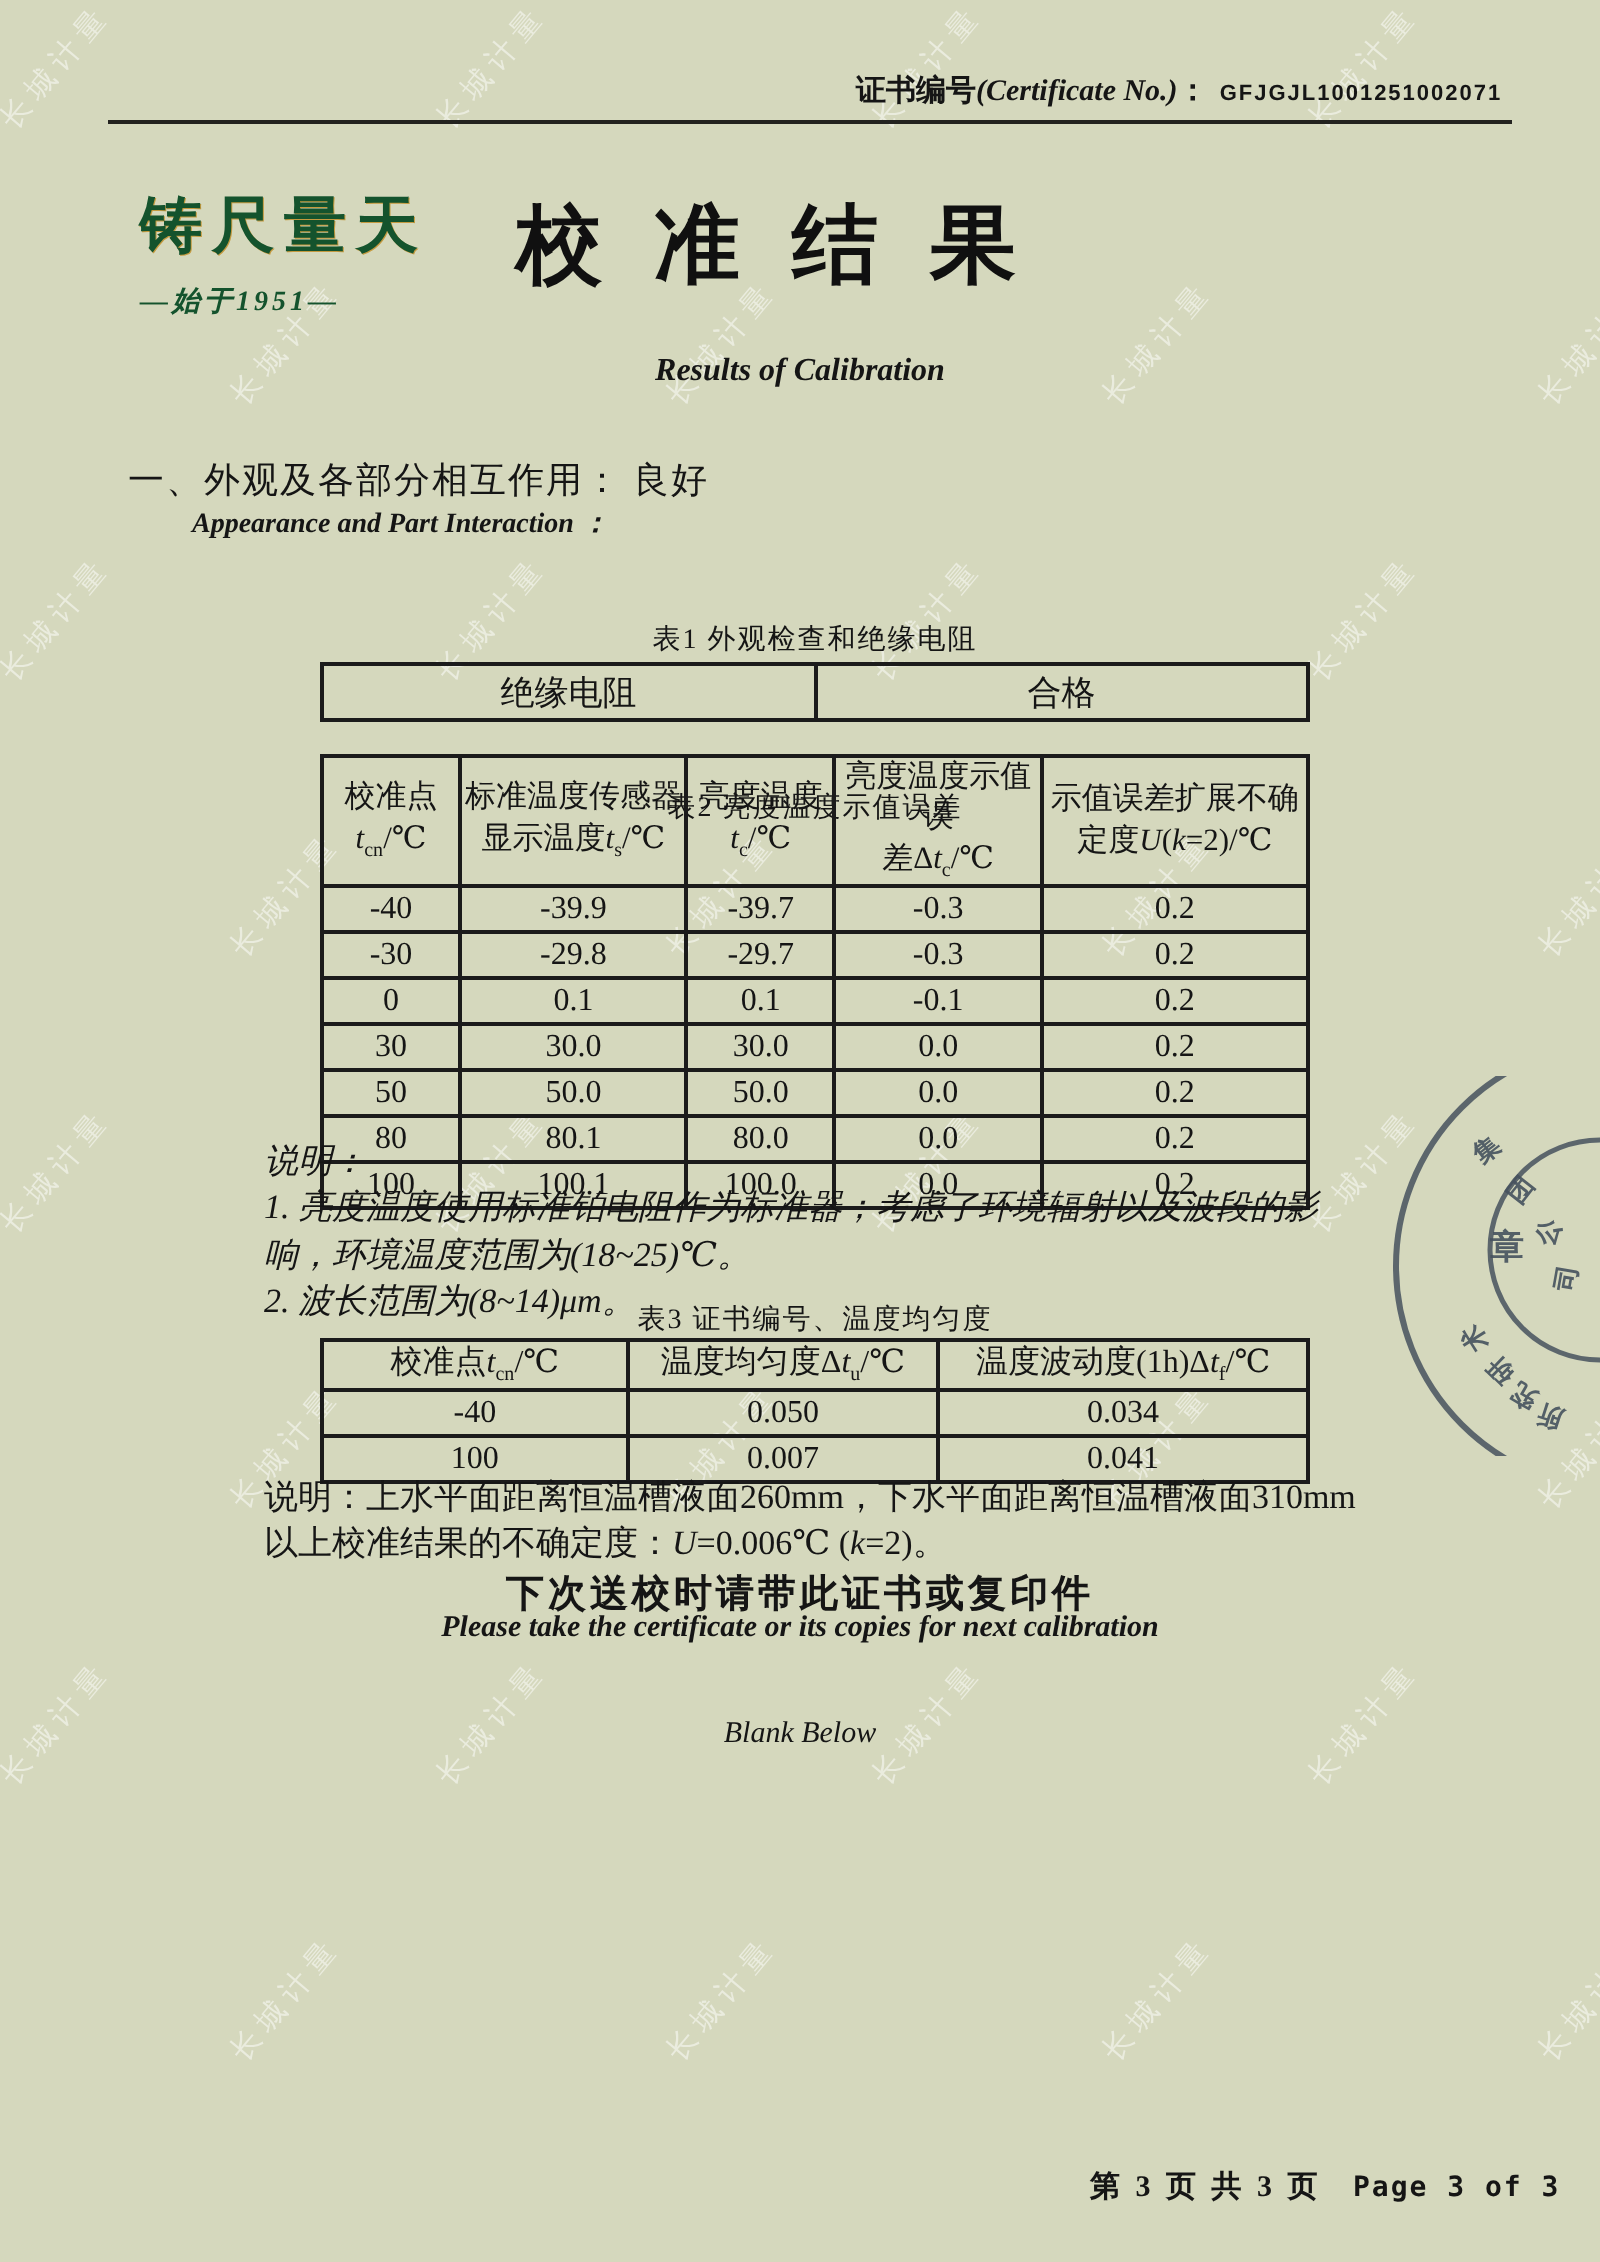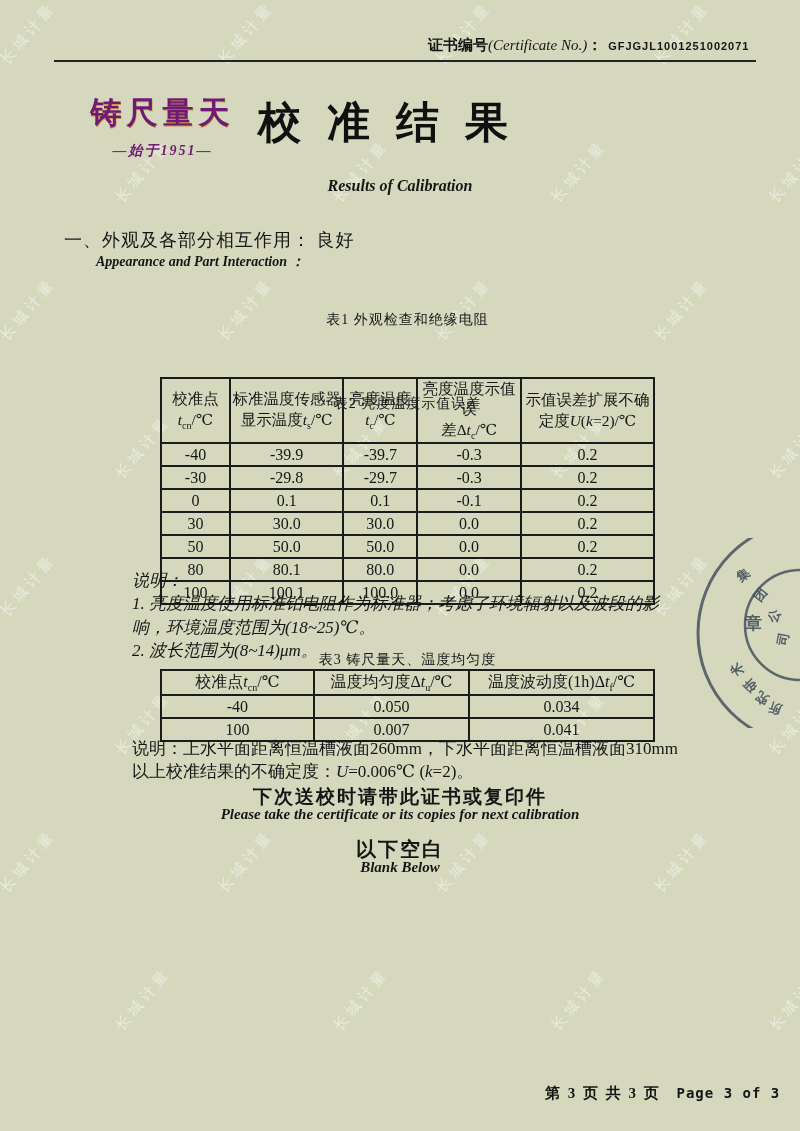--- a/index.html
+++ b/index.html
@@ -7,27 +7,27 @@
   .page{position:relative;width:800px;height:1131px;margin:0 auto;background:#d5d8bd;overflow:hidden;}
 
   
   .wm-layer{position:absolute;inset:0;pointer-events:none;}
   .wm-layer span{position:absolute;transform:rotate(-50deg);color:rgba(255,255,255,0.5);
     font-family:"Liberation Sans","DejaVu Sans",sans-serif;font-size:15px;letter-spacing:4px;white-space:nowrap;}
 
   
   .cert-line{position:absolute;top:36px;left:428px;white-space:nowrap;font-size:15px;}
   .cert-label-cn{font-weight:bold;}
-  .cert-label-en{font-style:italic;font-weight:400;}
+  .cert-label-en{font-style:italic;font-weight:700;}
   .cert-colon{font-weight:bold;}
   .cert-number{font-family:"Liberation Sans","DejaVu Sans",sans-serif;font-weight:bold;letter-spacing:1px;margin-left:6px;font-size:11px;}
   .header-rule{position:absolute;top:60px;left:54px;width:702px;height:2px;background:#23231f;}
 
   
-  .logo{position:absolute;top:92px;left:70px;width:185px;text-align:center;color:#701a75;}
+  .logo{position:absolute;top:92px;left:70px;width:185px;text-align:left;color:#14532d;}
   .logo-main{font-size:31px;font-weight:bold;letter-spacing:5px;white-space:nowrap;
     font-family:"Liberation Serif","DejaVu Serif",serif;text-shadow:0.5px 0.5px 0 #c49a3f;}
   .logo-sub{font-size:14px;font-style:italic;font-weight:bold;margin-top:8px;letter-spacing:2px;}
   .title-cn{position:absolute;top:94px;left:258px;font-family:"Liberation Sans","DejaVu Sans",sans-serif;
     font-weight:900;font-size:43px;letter-spacing:26px;white-space:nowrap;color:#101010;}
   .title-en{position:absolute;top:177px;left:0;width:800px;text-align:center;
     font-style:italic;font-weight:600;font-size:16px;}
 
   
   .section{position:absolute;left:64px;width:620px;}
@@ -53,21 +53,21 @@
   
   .notes{position:absolute;left:132px;font-size:17px;line-height:1.38;}
   #notes1{top:569px;width:545px;font-style:italic;}
   #notes1 .note-item{margin:0;}
   #notes2{top:737px;width:565px;}
 
   .center-line{position:absolute;left:0;width:800px;text-align:center;white-space:nowrap;}
   #notice-cn{top:784px;font-size:19px;font-weight:bold;letter-spacing:2px;}
   #notice-en{top:806px;font-size:15px;font-style:italic;font-weight:600;}
   #blank-cn{top:836px;font-size:20px;font-weight:bold;letter-spacing:2px;}
-  #blank-en{top:859px;font-size:15px;font-style:italic;font-weight:700;}
+  #blank-en{top:859px;font-size:15px;font-style:italic;font-weight:400;}
 
   
   .footer{position:absolute;top:1084px;left:545px;white-space:nowrap;font-size:15px;}
   .footer .cn{font-weight:600;letter-spacing:2px;}
   .footer .en{font-family:"DejaVu Sans Mono",monospace;font-weight:600;margin-left:12px;letter-spacing:1px;font-size:14px;}
 
   
   .seal{position:absolute;top:538px;left:685px;width:115px;height:190px;overflow:hidden;}
   .seal svg{position:absolute;top:0;left:0;}
   .seal .chars span{position:absolute;font-size:13px;color:#46525e;opacity:.9;
@@ -125,20 +125,32 @@
   </div>
   <div class="title-cn">校准结果</div>
   <div class="title-en">Results of Calibration</div>
 
   <div class="section" id="sec1">
     <div class="cn">一、外观及各部分相互作用： 良好</div>
     <div class="en">Appearance and Part Interaction ：</div>
   </div>
 
   <div class="tcaption" id="t1cap">表1  外观检查和绝缘电阻</div>
+  <table class="dtable" id="table1">
+    <colgroup>
+        <col style="width:50%">
+        <col style="width:50%">
+      </colgroup>
+    <tbody>
+      <tr>
+        <td>绝缘电阻</td>
+        <td>合格</td>
+      </tr>
+    </tbody>
+  </table>
 
   <div class="tcaption" id="t2cap">表2  亮度温度示值误差</div>
   <table class="dtable" id="table2">
     <colgroup>
       <col style="width:14%">
         <col style="width:23%">
         <col style="width:15%">
         <col style="width:21%">
         <col style="width:27%">
     </colgroup>
@@ -205,21 +217,21 @@
   </table>
 
   <div class="notes" id="notes1">
     <div>说明：</div>
     <div>
         <div class="note-item">1.  亮度温度使用标准铂电阻作为标准器；考虑了环境辐射以及波段的影响，环境温度范围为(18~25)℃。</div>
         <div class="note-item">2.  波长范围为(8~14)μm。</div>
       </div>
   </div>
 
-  <div class="tcaption" id="t3cap">表3  铸尺量天、温度均匀度</div>
+  <div class="tcaption" id="t3cap">表3  证书编号、温度均匀度</div>
   <table class="dtable" id="table3">
     <colgroup>
         <col style="width:31%">
         <col style="width:31.5%">
         <col style="width:37.5%">
       </colgroup>
     <thead>
       <tr>
           <th>校准点<i>t</i><sub>cn</sub>/℃</th>
           <th>温度均匀度Δ<i>t</i><sub>u</sub>/℃</th>
@@ -239,21 +251,20 @@
         </tr>
       </tbody>
   </table>
 
   <div class="notes" id="notes2">
     <div>说明：上水平面距离恒温槽液面260mm，下水平面距离恒温槽液面310mm<br>以上校准结果的不确定度：<i>U</i>=0.006℃ (<i>k</i>=2)。</div>
   </div>
 
   <div class="center-line" id="notice-en">Please take the certificate or its copies for next calibration</div>
   <div class="center-line" id="notice-cn">下次送校时请带此证书或复印件</div>
-  <div class="center-line" id="blank-cn">以下空白</div>
   <div class="center-line" id="blank-en">Blank Below</div>
 
   <div class="seal">
     <svg width="115" height="190" viewBox="0 0 115 190">
       <circle cx="125" cy="95" r="112" fill="none" stroke="#46525e" stroke-width="3" opacity="0.85"></circle>
       <circle cx="115" cy="87" r="55" fill="none" stroke="#46525e" stroke-width="2.5" opacity="0.85"></circle>
     </svg>
     <div class="chars">
         <span style="left: 52px; top: 28px; transform: rotate(-38deg);">集</span>
         <span style="left: 69px; top: 48px; transform: rotate(-52deg);">团</span>

